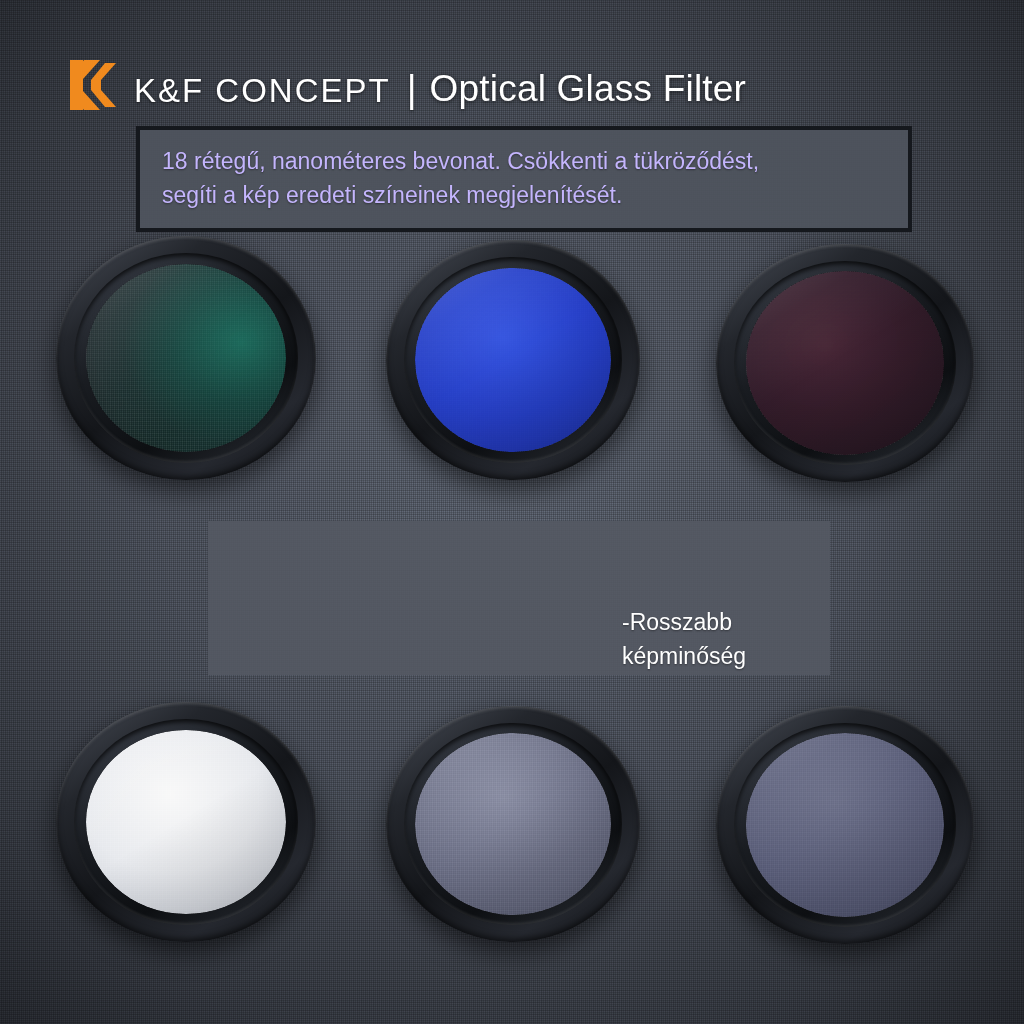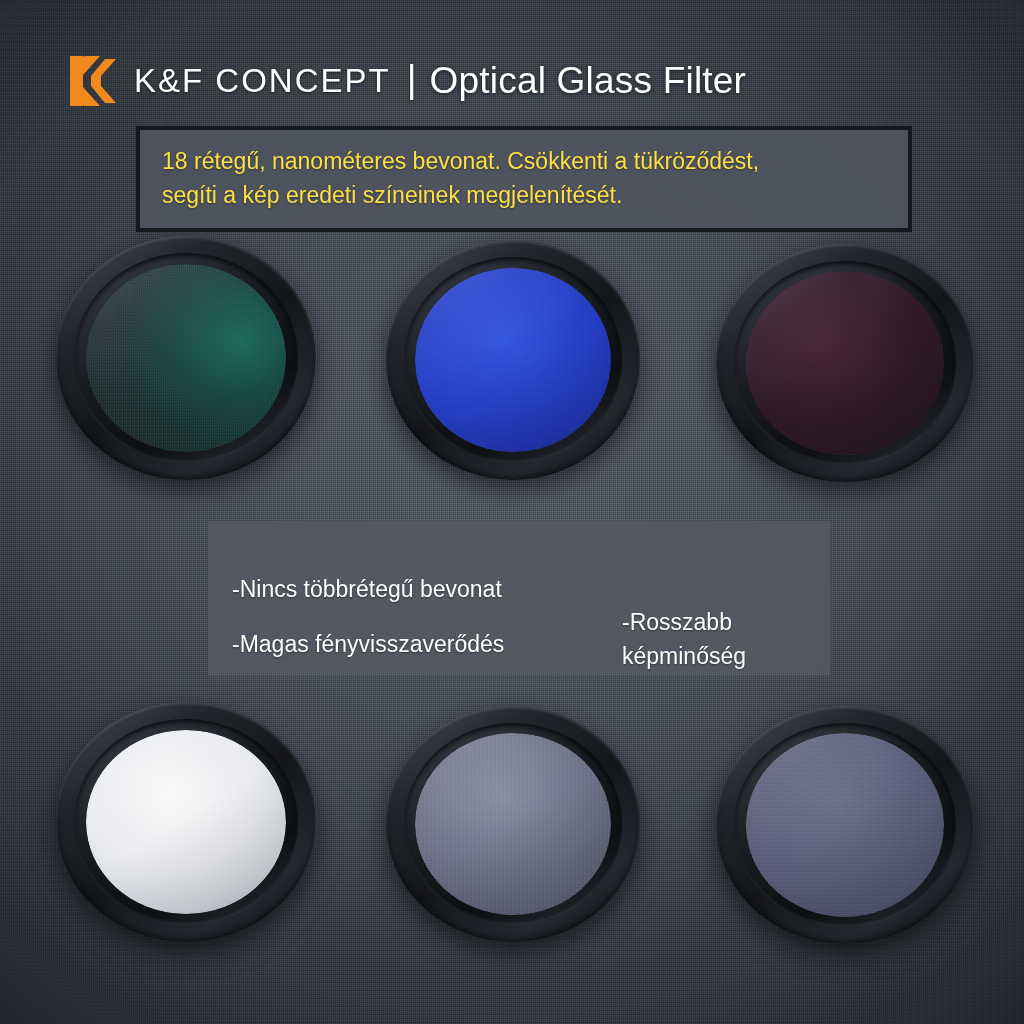--- a/index.html
+++ b/index.html
@@ -40,21 +40,21 @@
                  rgba(0,0,0,0) 45%, rgba(0,0,0,0.17) 80%, rgba(0,0,0,0.34) 100%);
   }
 
   
   .header {
     position: absolute;
     left: 70px;
     top: 52px;
     height: 58px;
     display: flex;
-    align-items: center;
+    align-items: flex-end;
     z-index: 5;
   }
 
   .logo-mark {
     width: 46px;
     height: 50px;
     margin-right: 18px;
     flex: 0 0 auto;
     display: block;
   }
@@ -95,21 +95,21 @@
     top: 126px;
     width: 776px;
     box-sizing: border-box;
     background: rgba(79,84,94,0.93);
     border: 4px solid #15181d;
     padding: 14px 22px 16px 22px;
     z-index: 5;
   }
 
   .desc-line {
-    color: #fde047;
+    color: #c4b5fd;
     font-size: 23px;
     line-height: 34px;
     white-space: nowrap;
     text-shadow: 0 1px 2px rgba(0,0,0,0.4);
   }
 
   
   .compare-panel {
     position: absolute;
     left: 208px;
@@ -365,22 +365,18 @@
   <div class="filter" style="left:716px; top:706px; width:258px; height:238px;">
     <div class="ring"></div>
     <div class="bezel"></div>
     <div class="glass">
       <div class="tint tint-slate"></div>
       <div class="sheen"></div>
     </div>
   </div>
 
   <div class="compare-panel">
-    <div class="compare-left">
-      <div class="bullet">-Nincs többrétegű bevonat</div>
-      <div class="bullet gap">-Magas fényvisszaverődés</div>
-    </div>
     <div class="compare-right">
       <div class="bullet-wrap">-Rosszabb képminőség</div>
     </div>
   </div>
 
 </div>
 
 </body></html>

